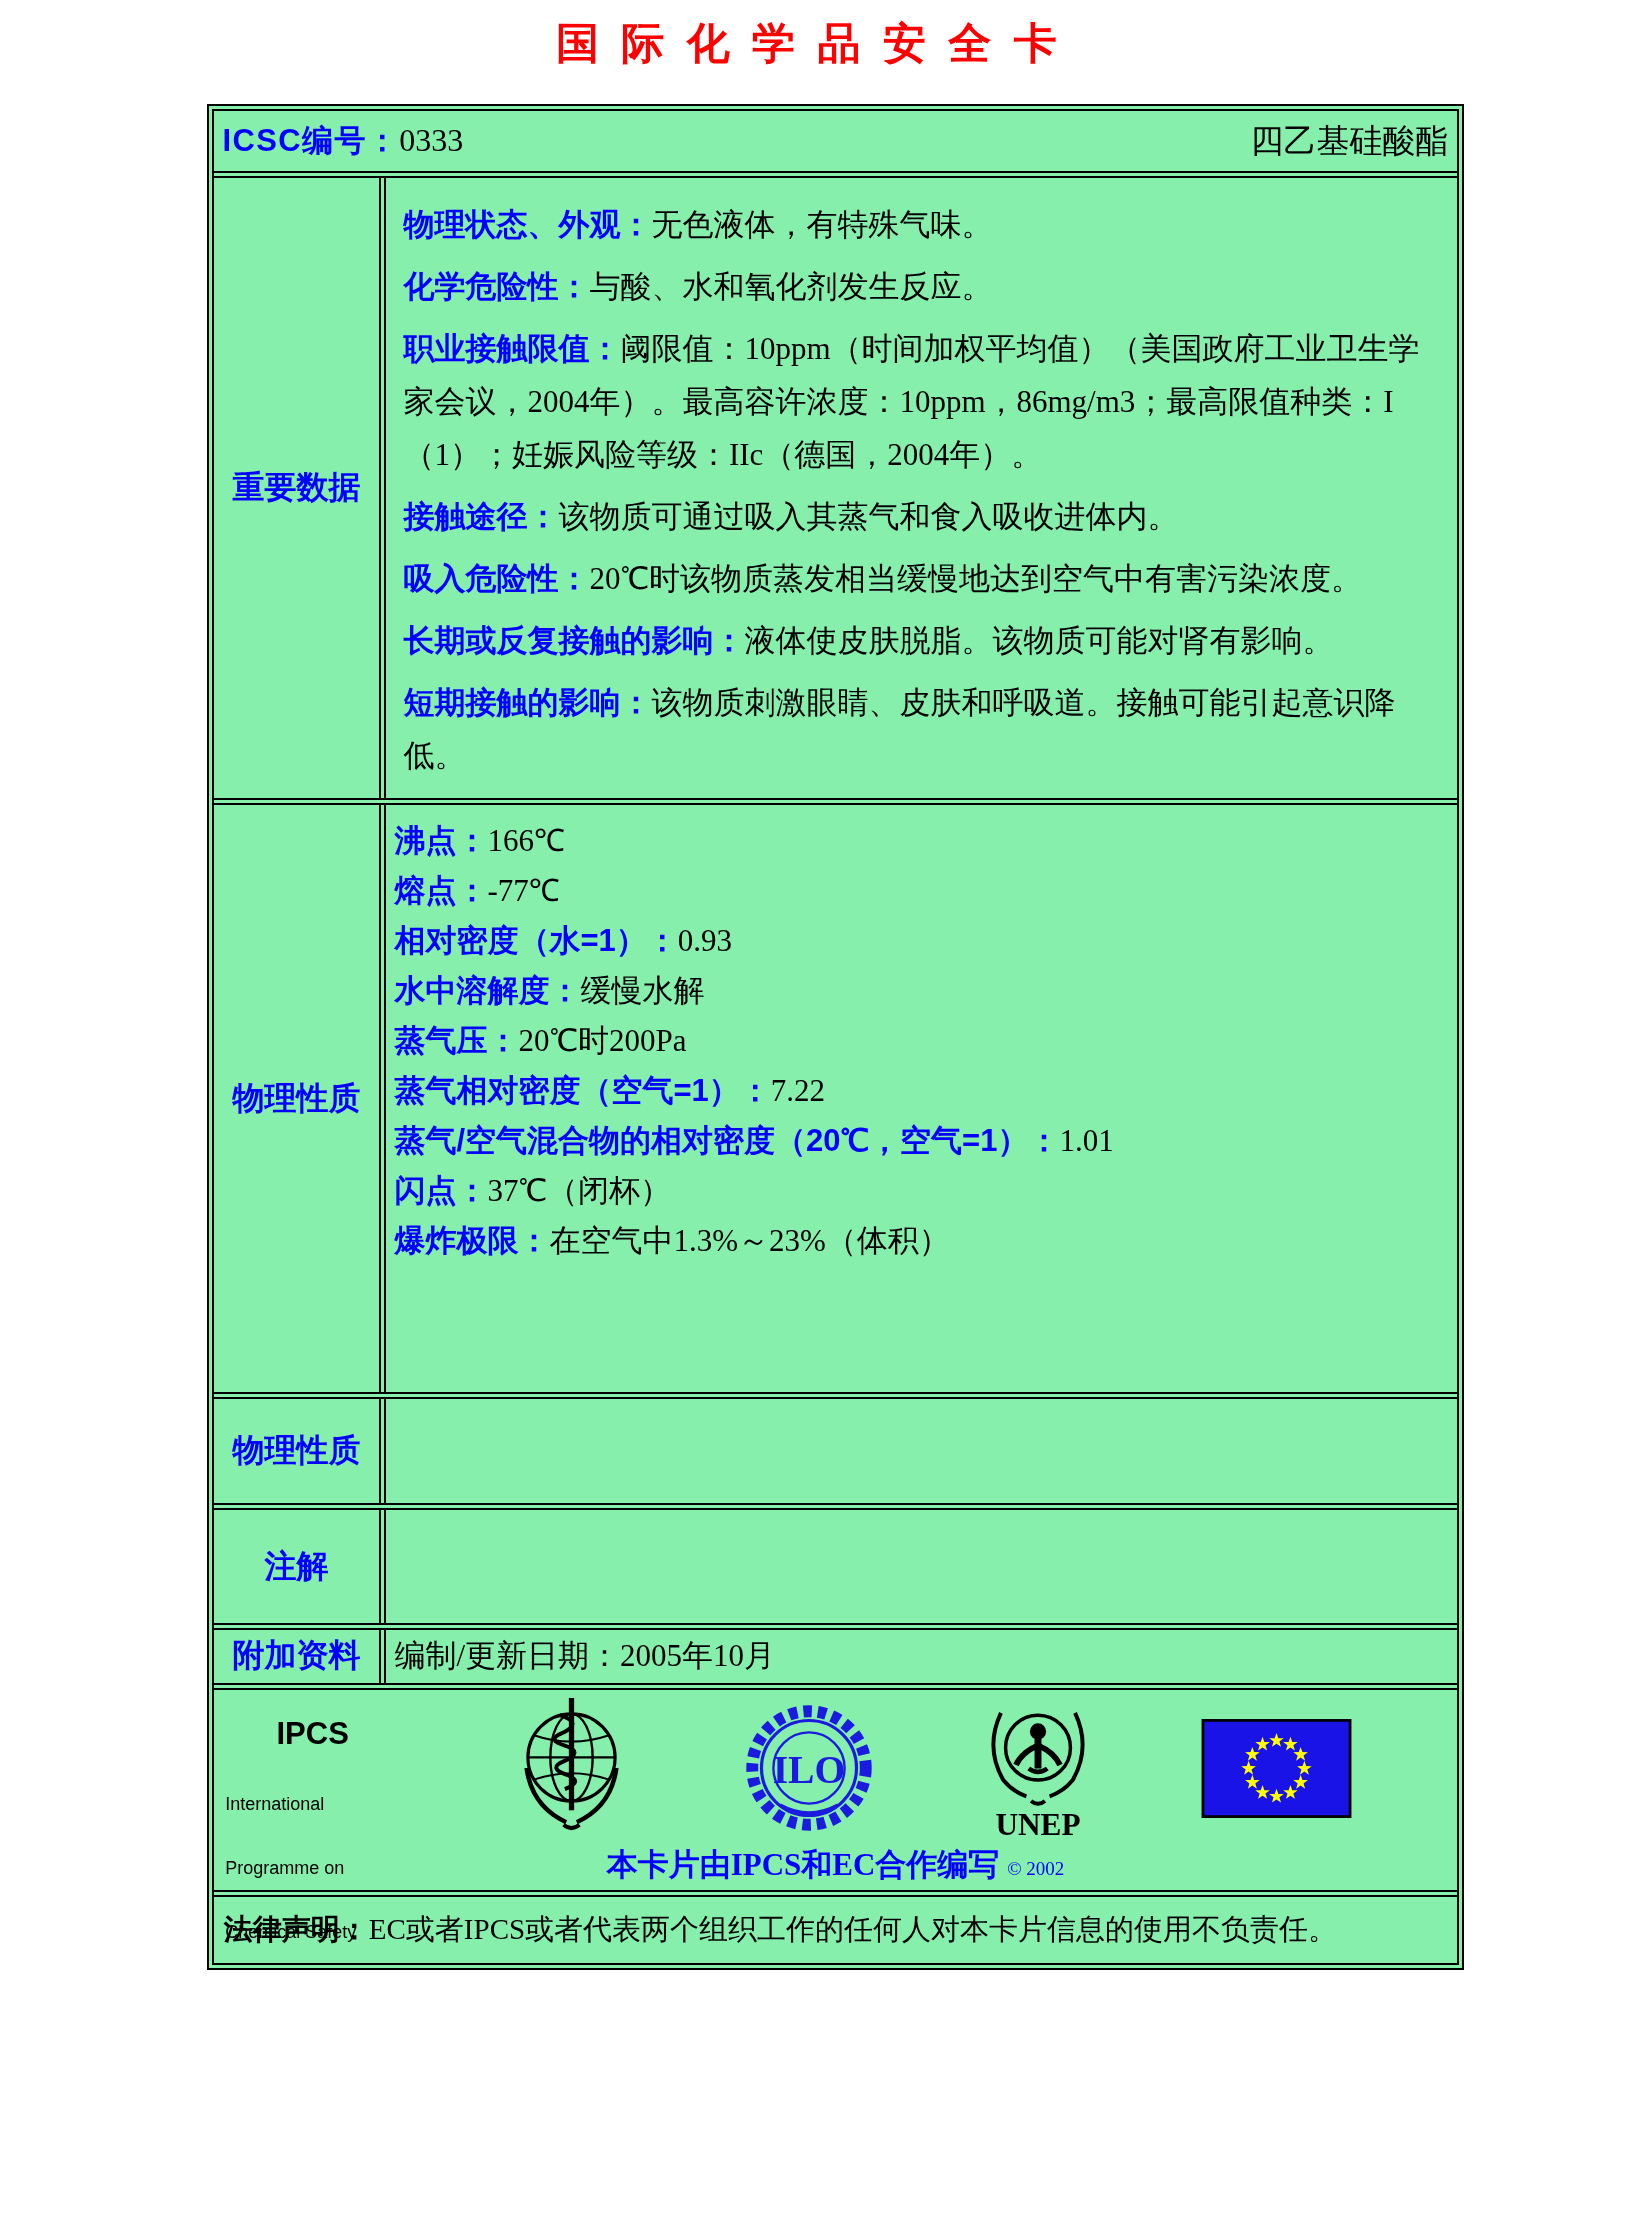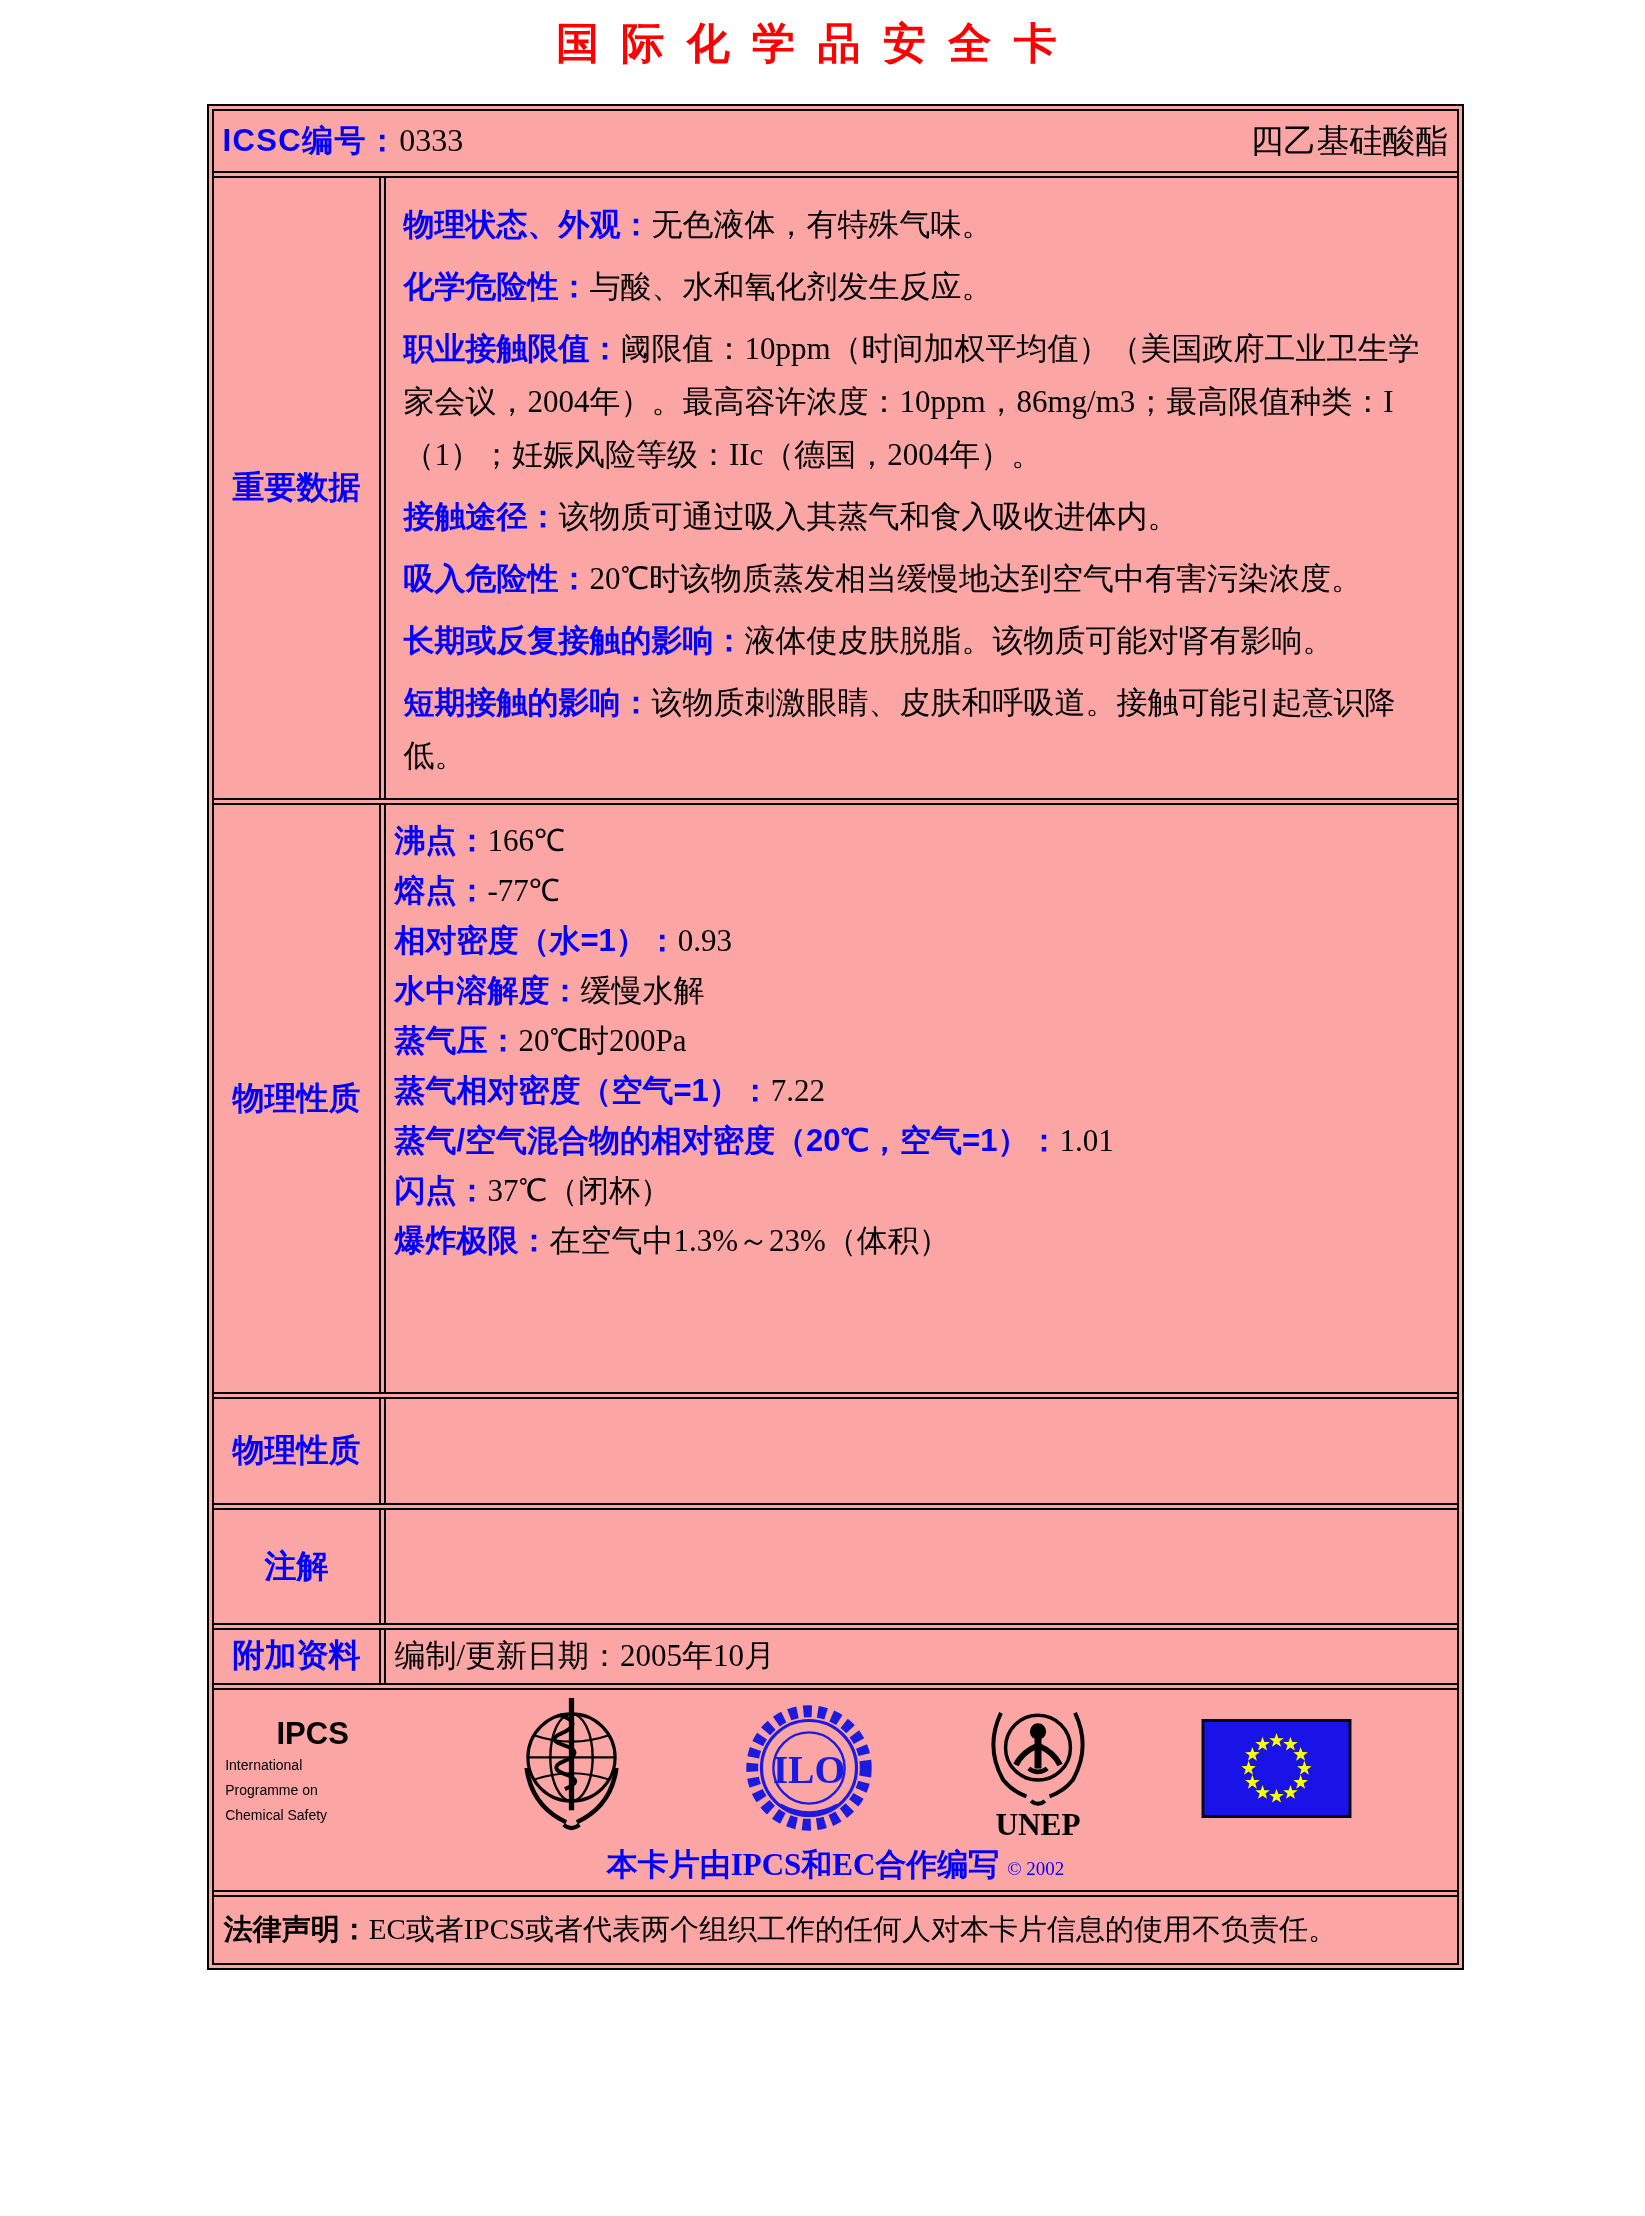--- a/index.html
+++ b/index.html
@@ -15,21 +15,21 @@
     position:absolute;left:189px;top:15.4px;width:1257px;
     text-align:center;
     font-size:43px;font-weight:bold;color:#ff0000;
     letter-spacing:22.4px;
     font-family:"Liberation Serif",serif;
   }
   .card{
     position:absolute;left:207px;top:104px;width:1257px;
     border:7px double #000;
     box-sizing:border-box;
-    background:#fca5a5;
+    background:#86efac;
   }
   .row{display:flex;box-sizing:border-box;}
   .row + .row{border-top:7px double #000;}
   
   .hdr{
     min-height:60px;align-items:center;justify-content:space-between;
     padding:0 8.4px;
   }
   .hdr-left{font-size:31px;}
   .hdr-left .blue-lbl{letter-spacing:1.4px;}
@@ -68,21 +68,21 @@
   .footer-row{min-height:189px;display:block;padding:0;}
   .logo-strip{
     display:flex;align-items:center;justify-content:space-between;
     padding:9.8px 105px 0 11.2px;height:140px;
   }
   .ipcs-block{
     font-family:"Liberation Sans",sans-serif;color:#000;line-height:25px;
     align-self:flex-start;padding-top:15.4px;width:175px;
   }
   .ipcs-title{font-size:31px;font-weight:bold;line-height:38px;text-align:center;}
-  .ipcs-line{font-size:14px;}
+  .ipcs-line{font-size:18px;margin-top:39px;}
   .logo{flex:0 0 auto;}
   .unep-wrap{text-align:center;}
   .coop-line{
     text-align:center;color:#0000ff;font-size:31px;font-weight:bold;
     font-family:"Liberation Serif",serif;
     margin-top:4.2px;line-height:42px;
   }
   .coop-copy{font-size:19px;font-weight:normal;}
   .legal{min-height:73px;align-items:center;padding:7px 9.8px;}
   .legal-inner{font-size:29px;line-height:39px;}

